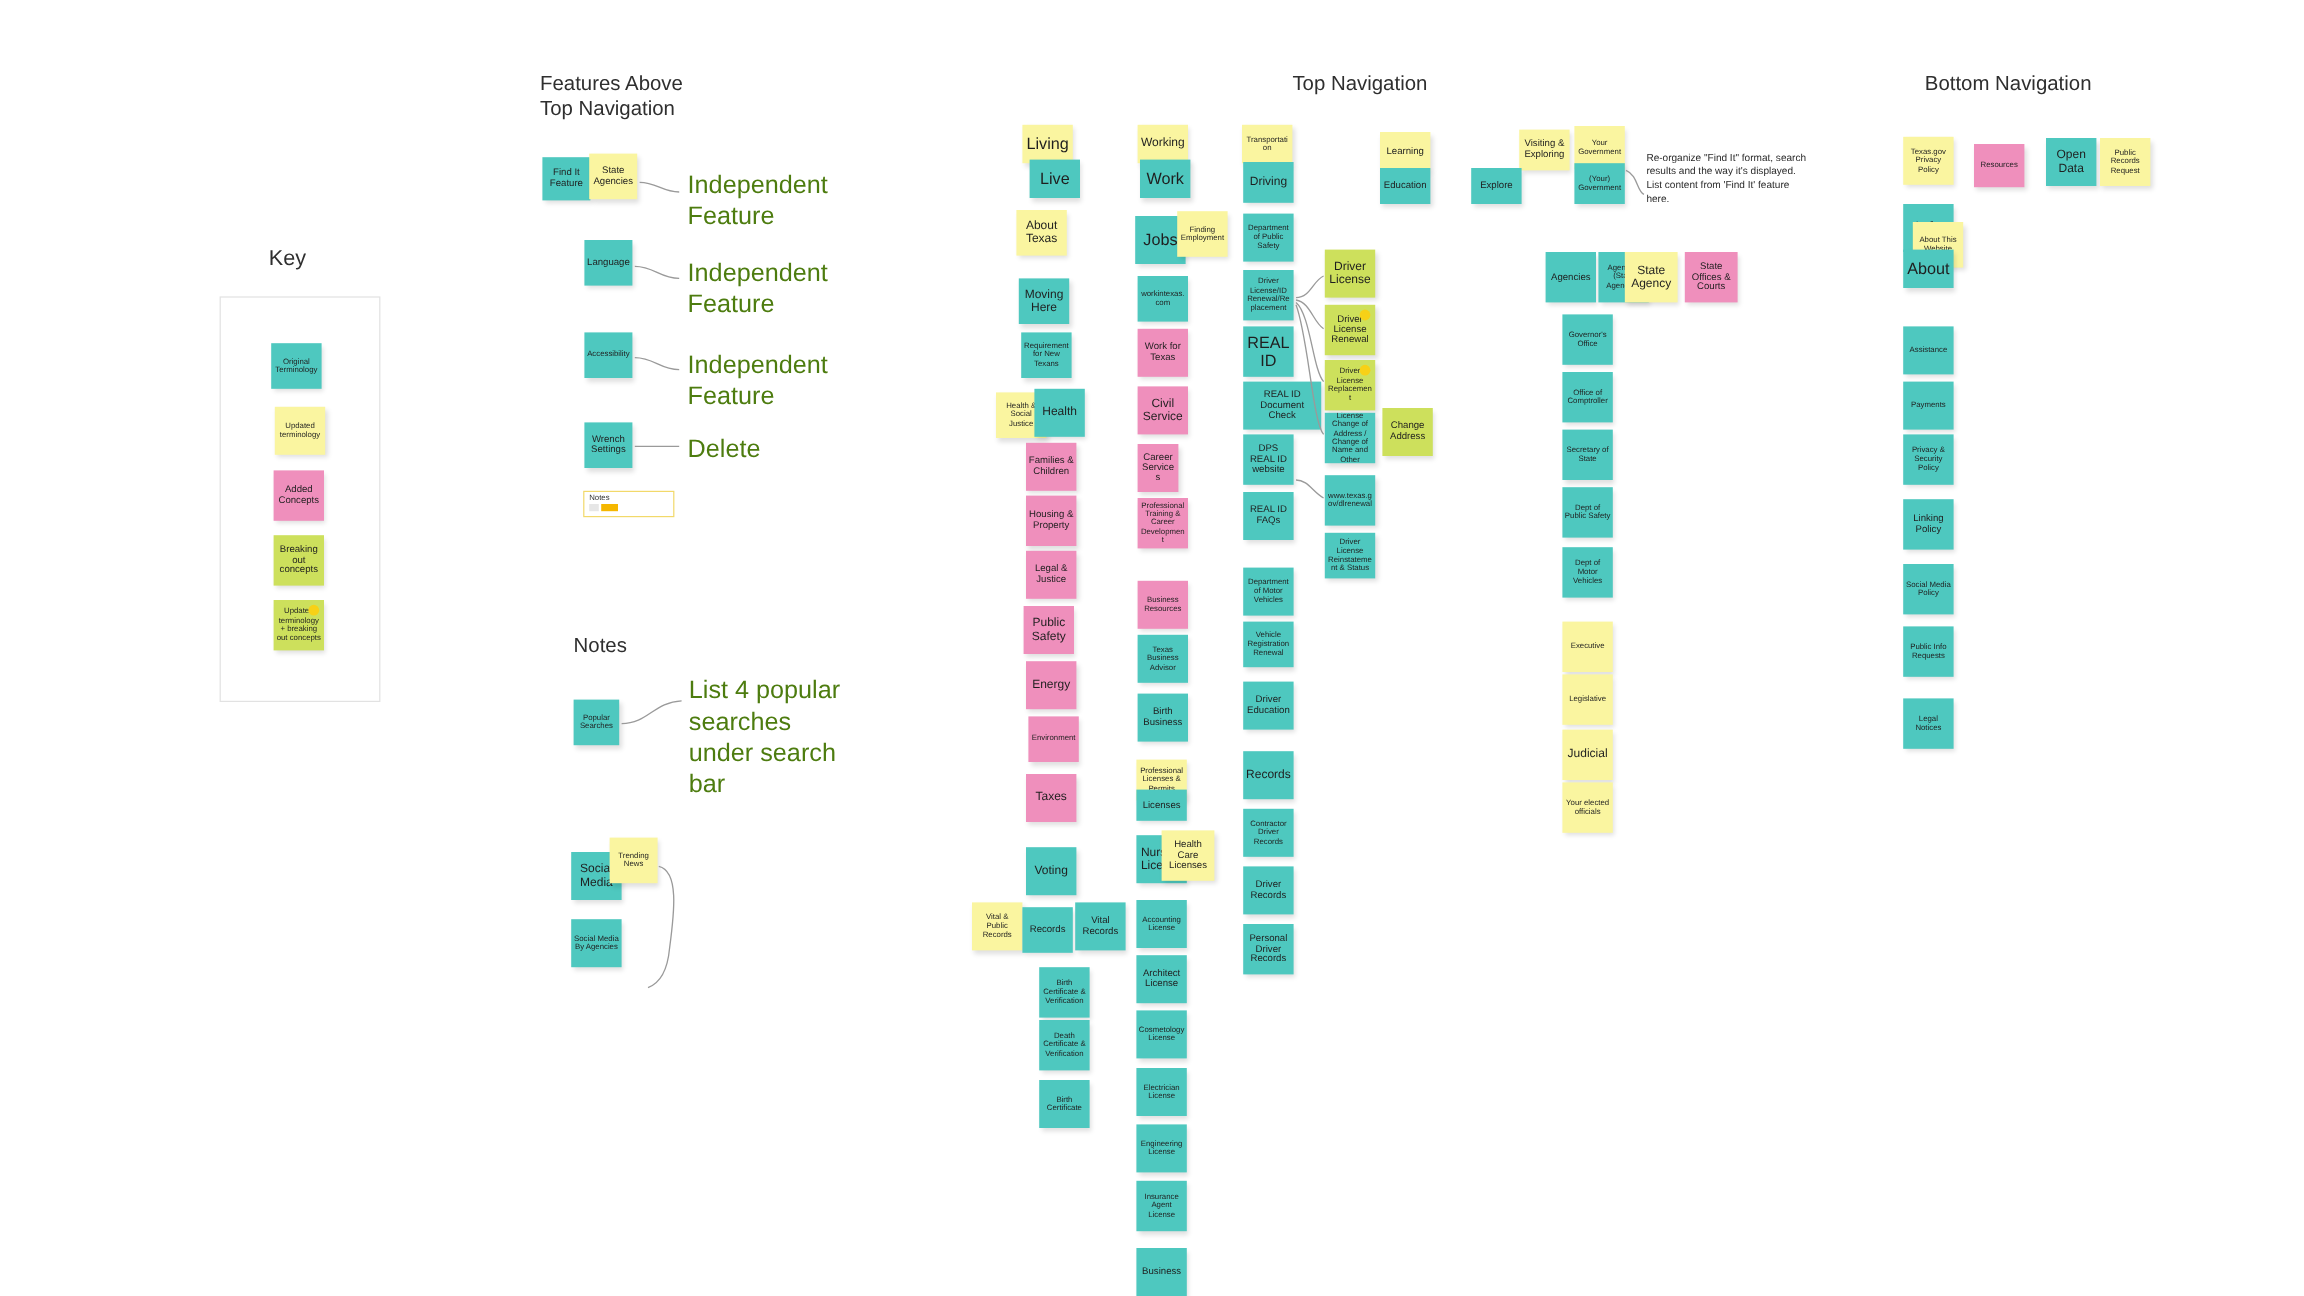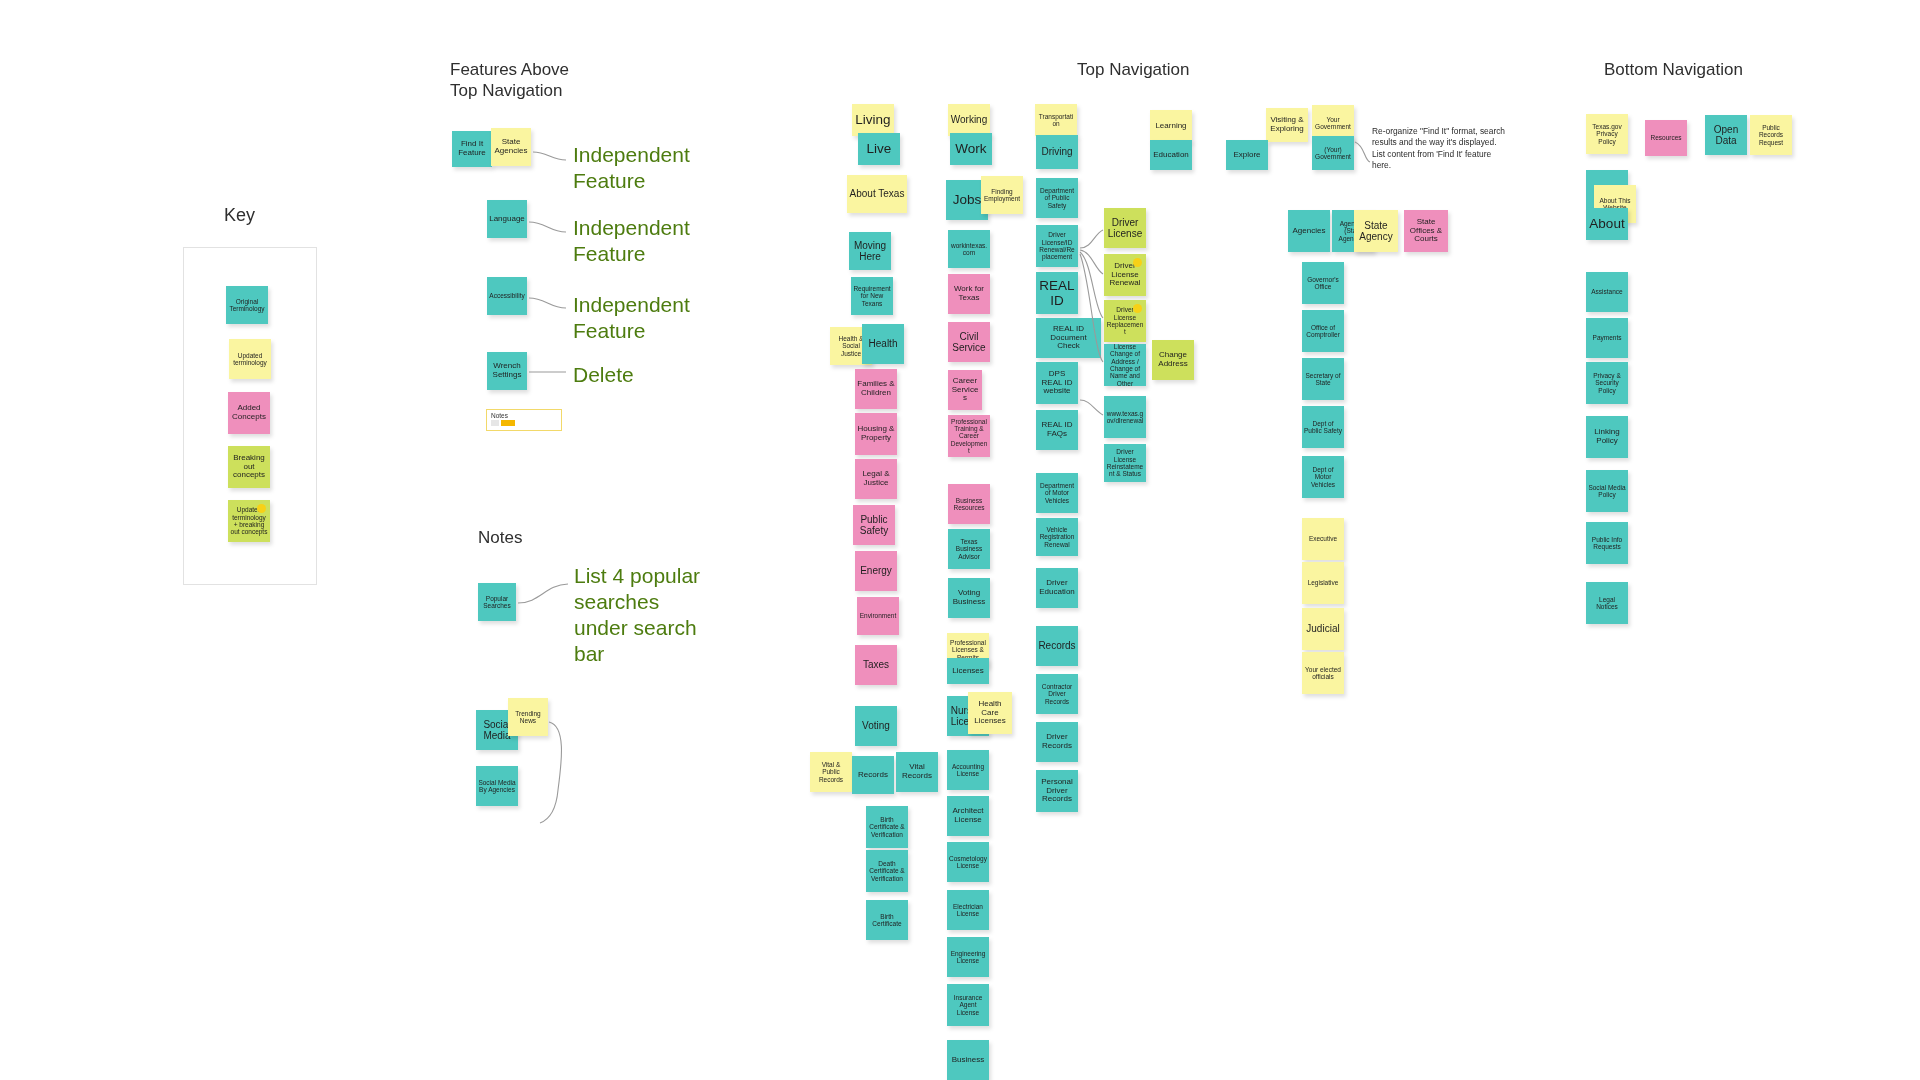--- a/index.html
+++ b/index.html
@@ -151,21 +151,21 @@
 searches
 under search
 bar</div>
 
   <div class="note teal fs-m" style="left:476px;top:710px;width:42px;height:40px;">Social Media</div>
   <div class="note yellow fs-xs" style="left:508px;top:698px;width:40px;height:38px;">Trending News</div>
   <div class="note teal fs-xs" style="left:476px;top:766px;width:42px;height:40px;">Social Media By Agencies</div>
 
   <div class="note yellow fs-l" style="left:852px;top:104px;width:42px;height:32px;">Living</div>
   <div class="note teal fs-l" style="left:858px;top:133px;width:42px;height:32px;">Live</div>
-  <div class="note yellow fs-m" style="left:847px;top:175px;width:60px;height:38px;">About Texas</div>
+  <div class="note yellow fs-m" style="left:847px;top:175px;width:42px;height:38px;">About Texas</div>
   <div class="note teal fs-m" style="left:849px;top:232px;width:42px;height:38px;">Moving Here</div>
   <div class="note teal fs-xs" style="left:851px;top:277px;width:42px;height:38px;">Requirement for New Texans</div>
   <div class="note yellow fs-xs" style="left:830px;top:327px;width:42px;height:38px;">Health &amp; Social Justice</div>
   <div class="note teal fs-m" style="left:862px;top:324px;width:42px;height:40px;">Health</div>
   <div class="note pink fs-s" style="left:855px;top:369px;width:42px;height:40px;">Families &amp; Children</div>
   <div class="note pink fs-s" style="left:855px;top:413px;width:42px;height:42px;">Housing &amp; Property</div>
   <div class="note pink fs-s" style="left:855px;top:459px;width:42px;height:40px;">Legal &amp; Justice</div>
   <div class="note pink fs-m" style="left:853px;top:505px;width:42px;height:40px;">Public Safety</div>
   <div class="note pink fs-m" style="left:855px;top:551px;width:42px;height:40px;">Energy</div>
   <div class="note pink fs-xs" style="left:857px;top:597px;width:42px;height:38px;">Environment</div>
@@ -182,21 +182,21 @@
   <div class="note teal fs-l" style="left:950px;top:133px;width:42px;height:32px;">Work</div>
   <div class="note teal fs-l" style="left:946px;top:180px;width:42px;height:40px;">Jobs</div>
   <div class="note yellow fs-xs" style="left:981px;top:176px;width:42px;height:38px;">Finding Employment</div>
   <div class="note teal fs-xs" style="left:948px;top:230px;width:42px;height:38px;">workintexas.com</div>
   <div class="note pink fs-s" style="left:948px;top:274px;width:42px;height:40px;">Work for Texas</div>
   <div class="note pink fs-m" style="left:948px;top:322px;width:42px;height:40px;">Civil Service</div>
   <div class="note pink fs-s" style="left:948px;top:370px;width:34px;height:40px;">Career Services</div>
   <div class="note pink fs-xs" style="left:948px;top:415px;width:42px;height:42px;">Professional Training &amp; Career Development</div>
   <div class="note pink fs-xs" style="left:948px;top:484px;width:42px;height:40px;">Business Resources</div>
   <div class="note teal fs-xs" style="left:948px;top:529px;width:42px;height:40px;">Texas Business Advisor</div>
-  <div class="note teal fs-s" style="left:948px;top:578px;width:42px;height:40px;">Voting Business</div>
+  <div class="note teal fs-s" style="left:948px;top:578px;width:42px;height:40px;">Birth Business</div>
   <div class="note yellow fs-xs" style="left:947px;top:633px;width:42px;height:34px;">Professional Licenses &amp; Permits</div>
   <div class="note teal fs-s" style="left:947px;top:658px;width:42px;height:26px;">Licenses</div>
   <div class="note teal fs-m" style="left:947px;top:696px;width:42px;height:40px;">Nursing License</div>
   <div class="note yellow fs-s" style="left:968px;top:692px;width:44px;height:42px;">Health Care Licenses</div>
   <div class="note teal fs-xs" style="left:947px;top:750px;width:42px;height:40px;">Accounting License</div>
   <div class="note teal fs-s" style="left:947px;top:796px;width:42px;height:40px;">Architect License</div>
   <div class="note teal fs-xs" style="left:947px;top:842px;width:42px;height:40px;">Cosmetology License</div>
   <div class="note teal fs-xs" style="left:947px;top:890px;width:42px;height:40px;">Electrician License</div>
   <div class="note teal fs-xs" style="left:947px;top:937px;width:42px;height:40px;">Engineering License</div>
   <div class="note teal fs-xs" style="left:947px;top:984px;width:42px;height:42px;">Insurance Agent License</div>

